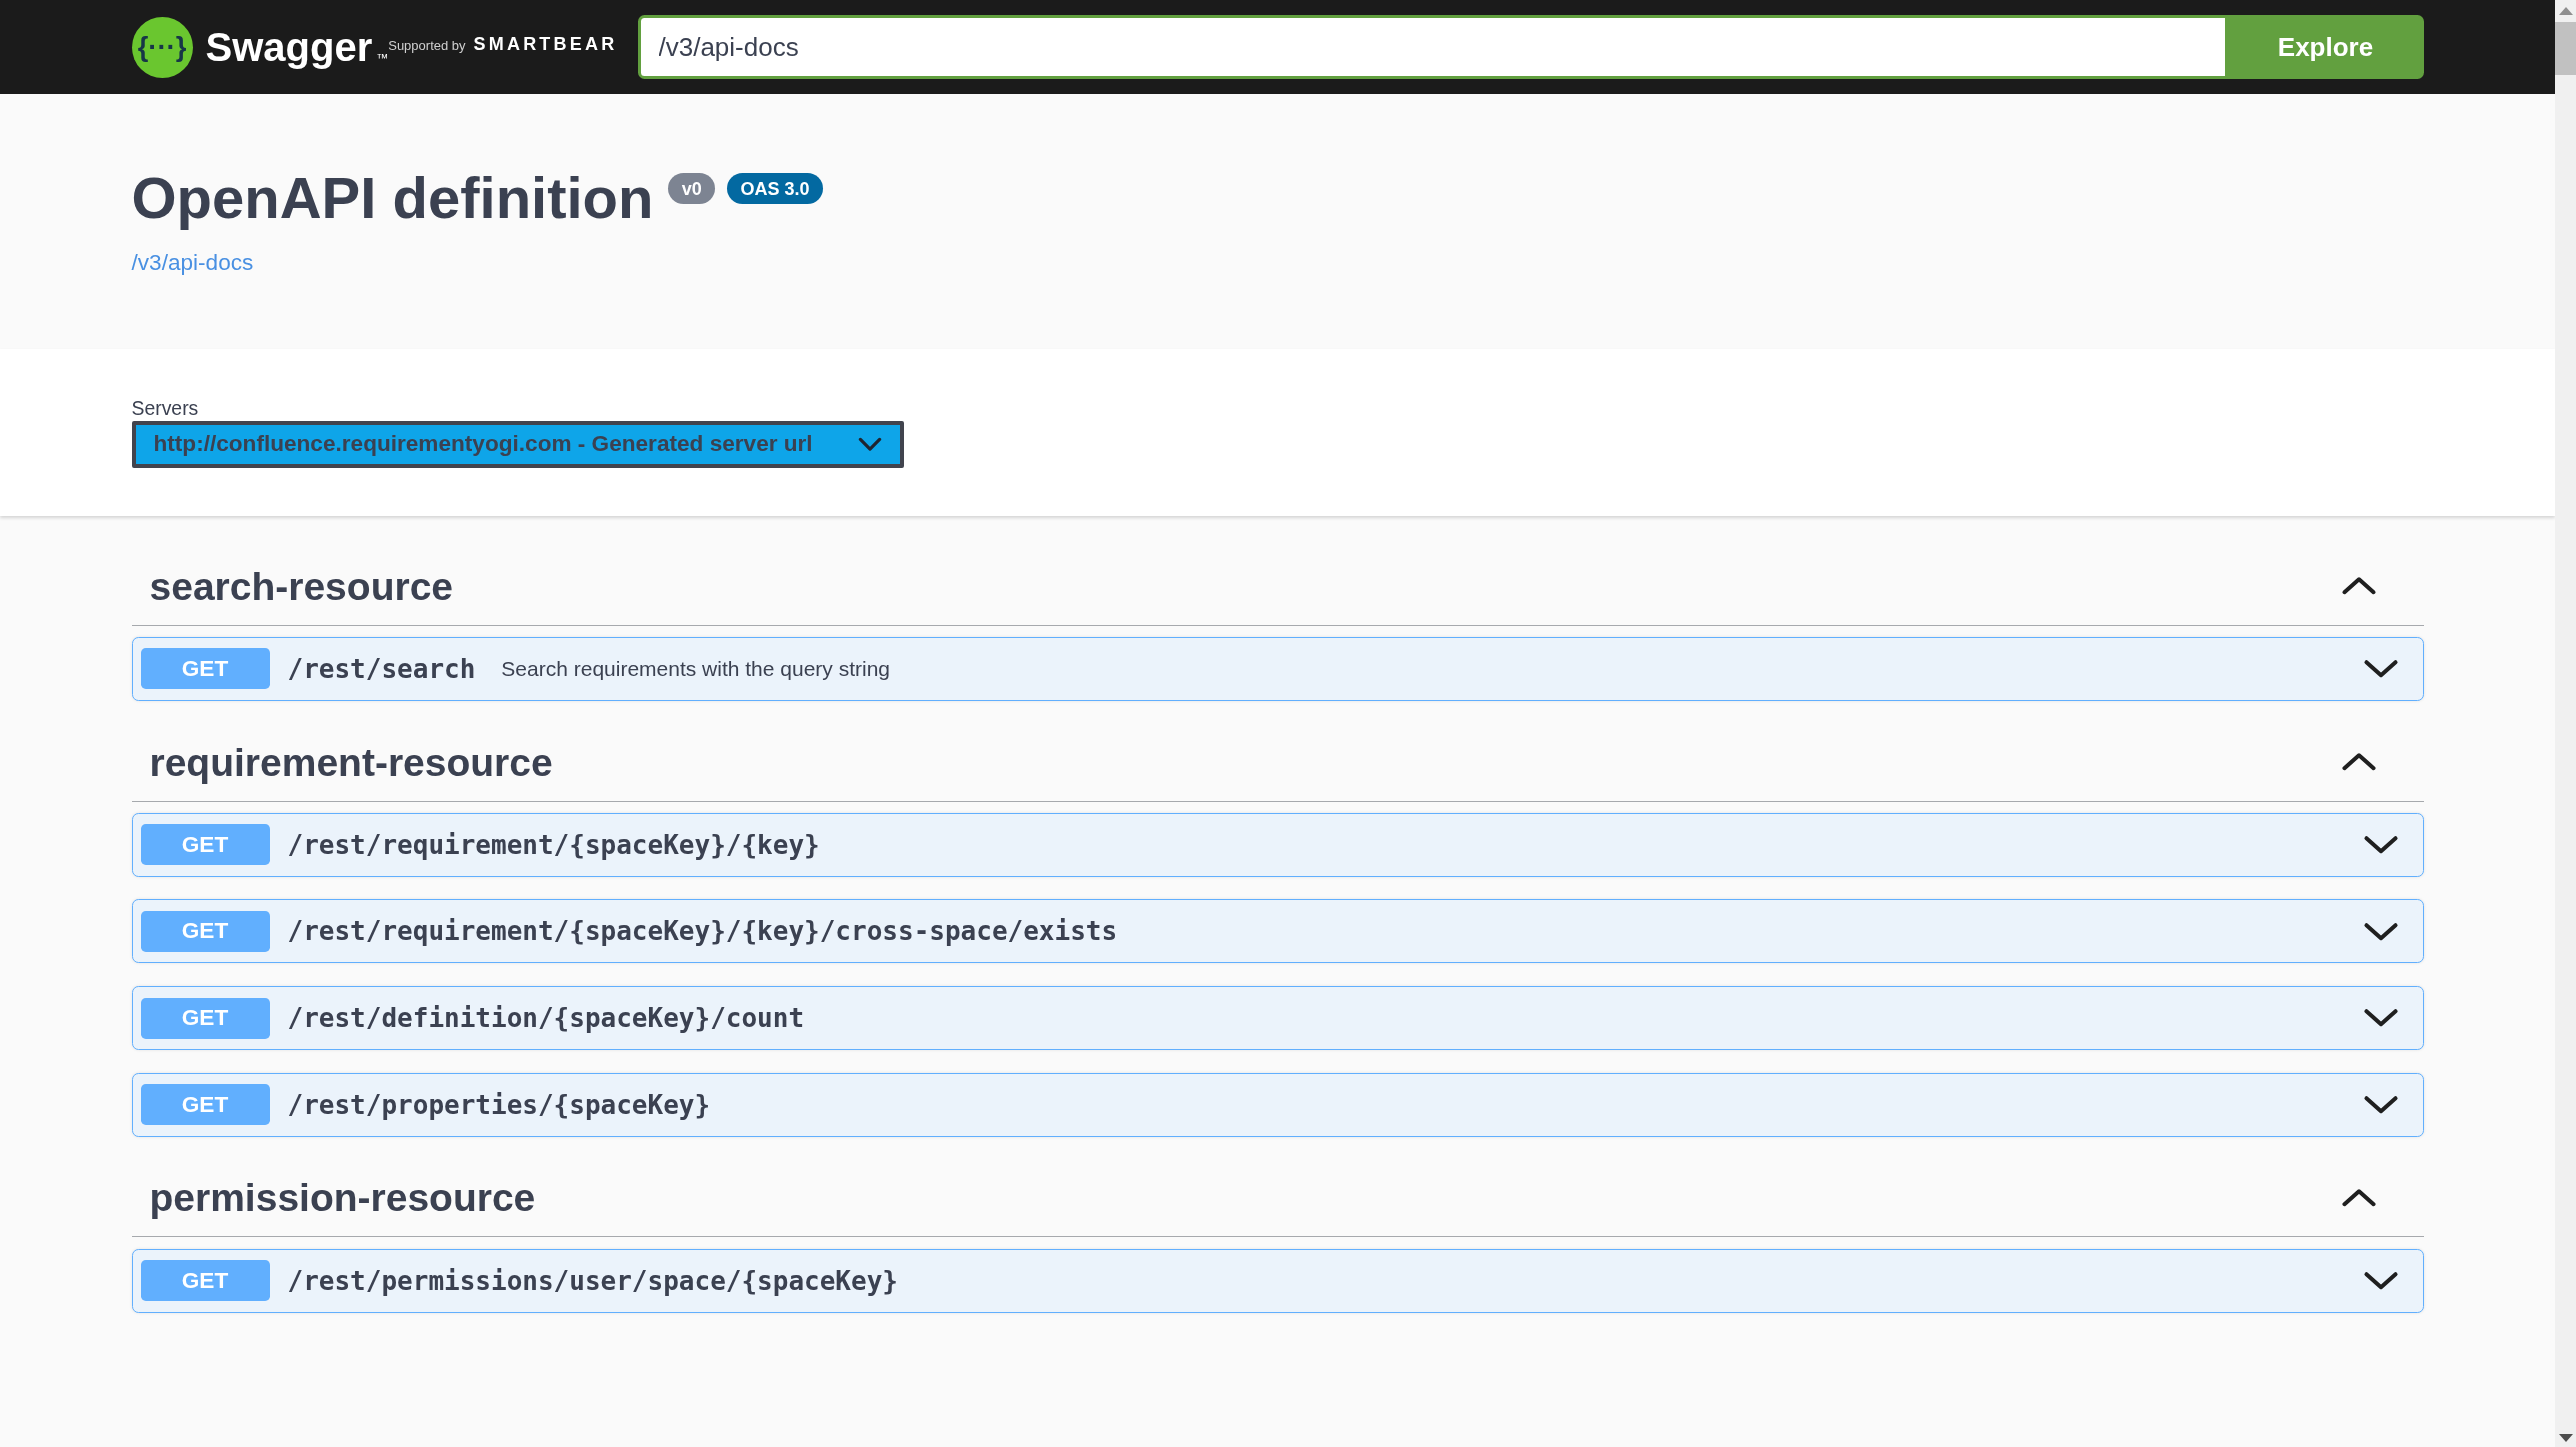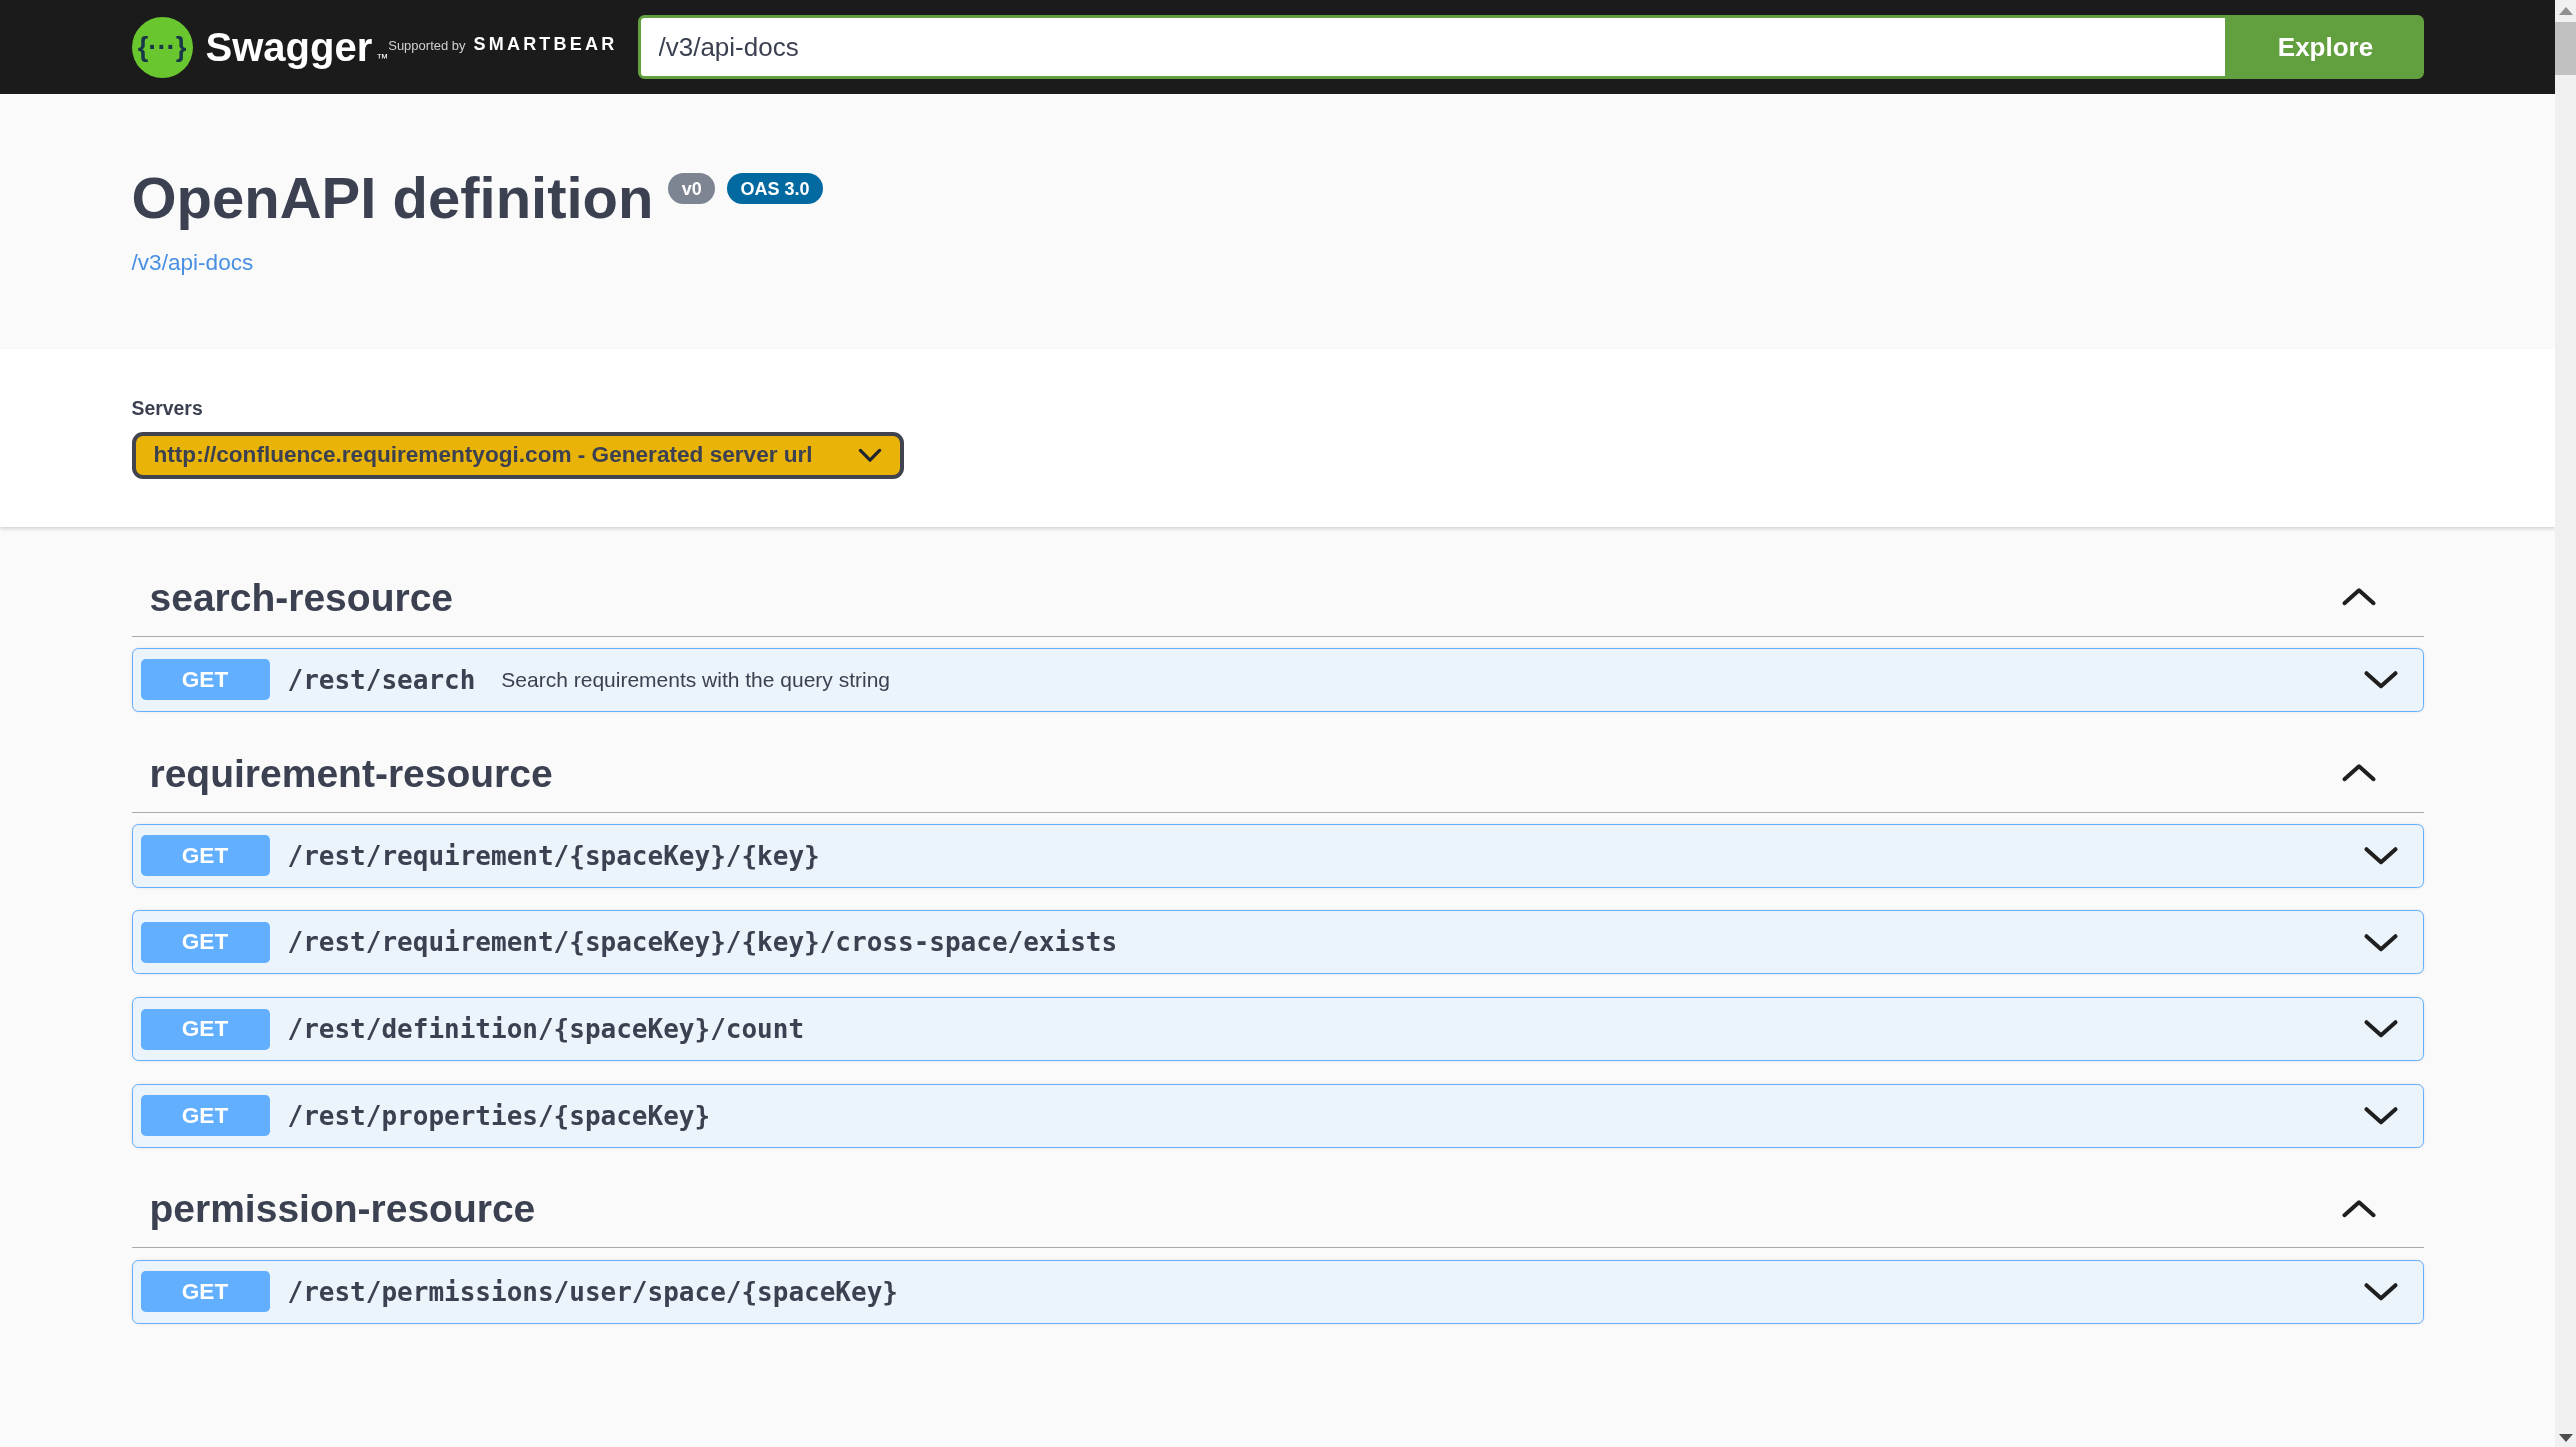--- a/index.html
+++ b/index.html
@@ -58,25 +58,25 @@
   .badge {
     border-radius: 46px; color: #ffffff; font-weight: 700;
     font-size: 18px; line-height: 1; padding: 6.5px 13.7px; white-space: nowrap;
   }
   .badge-version { background: #7d8492; }
   .badge-oas { background: #0369a1; }
   .spec-link { display: inline-block; margin-top: 18px; font-size: 22.6px; color: #4990e2; text-decoration: none; cursor: pointer; }
 
   
   .scheme-section { background: #ffffff; box-shadow: 0 1.6px 3.2px rgba(0,0,0,.15); padding: 48px 0; }
-  .servers-label { font-size: 19.4px; font-weight: 700; color: #3b4151; margin-bottom: 12px; }
+  .servers-label { font-size: 19.4px; font-weight: 400; color: #3b4151; margin-bottom: 1px; }
   .server-select {
     width: 772px; height: 47px;
-    border: 4px solid #41444e; border-radius: 11px;
-    background: #eab308; cursor: pointer;
+    border: 4px solid #41444e; border-radius: 2px;
+    background: #0ea5e9; cursor: pointer;
     display: flex; align-items: center; justify-content: space-between;
     padding: 0 18px; font-size: 22.6px; font-weight: 700; color: #3b4151;
   }
   .server-select .sel-text { white-space: nowrap; overflow: hidden; text-overflow: ellipsis; }
 
   
   .main { padding-top: 32px; }
   .tag-section { margin-bottom: 6.5px; }
   .opblock-tag {
     display: flex; align-items: center;

